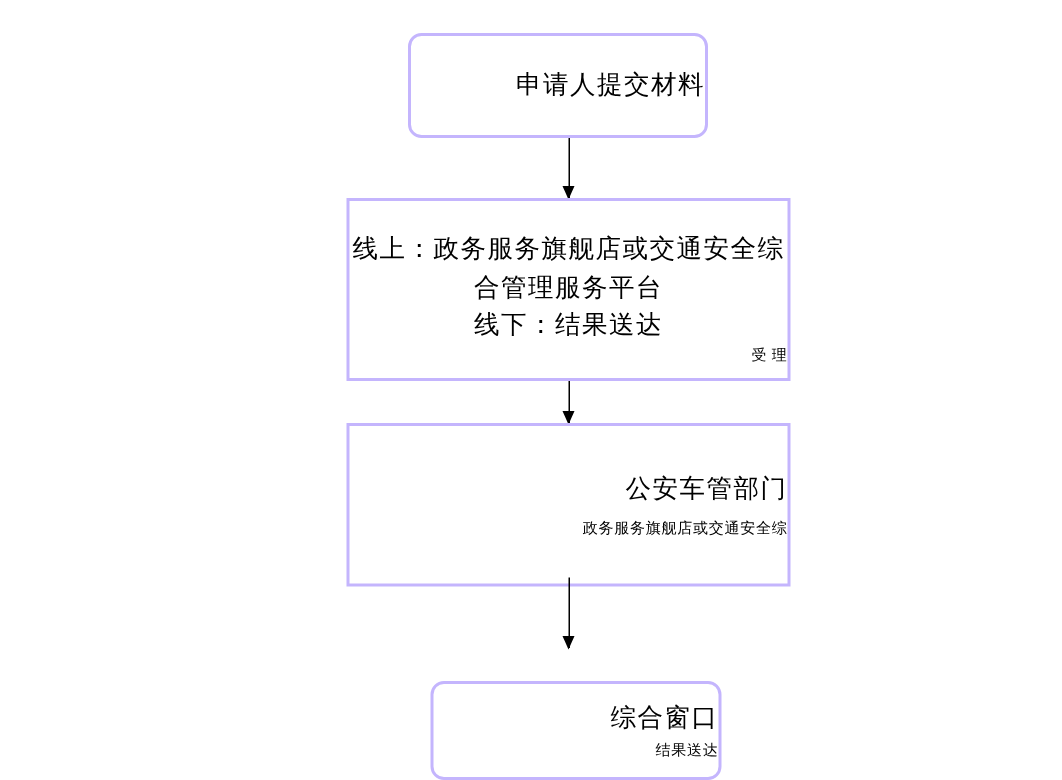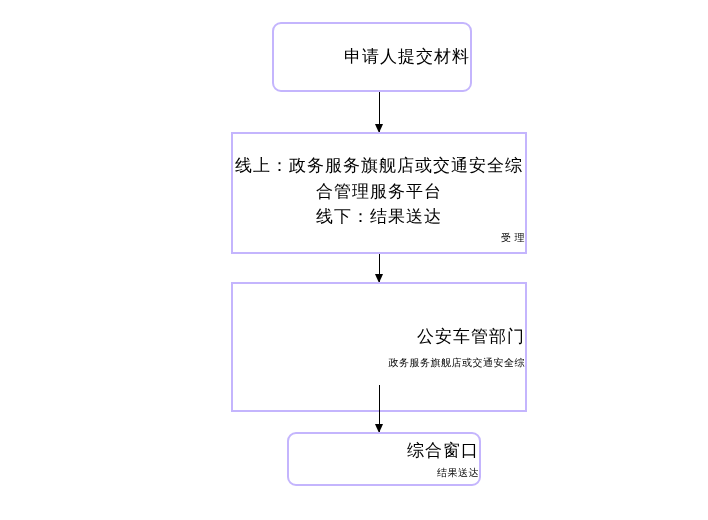--- a/index.html
+++ b/index.html
@@ -63,32 +63,32 @@
     width: 100%;
   }
   #node-accept .acc-line1 {
     padding-left: 6px;
   }
   
   #node-dept {
     left: 231px;
     top: 282px;
     width: 296px;
-    height: 130px;
+    height: 109px;
     justify-content: center;
   }
   #node-dept .line-main {
     margin-bottom: 6px;
   }
   
   #node-result {
     left: 287px;
-    top: 432px;
+    top: 454px;
     width: 194px;
-    height: 54px;
+    height: 66px;
   }
   #node-result .line-main {
     margin-bottom: 2px;
   }
   
   .arrow {
     position: absolute;
     width: 1px;
     background: #000000;
   }

